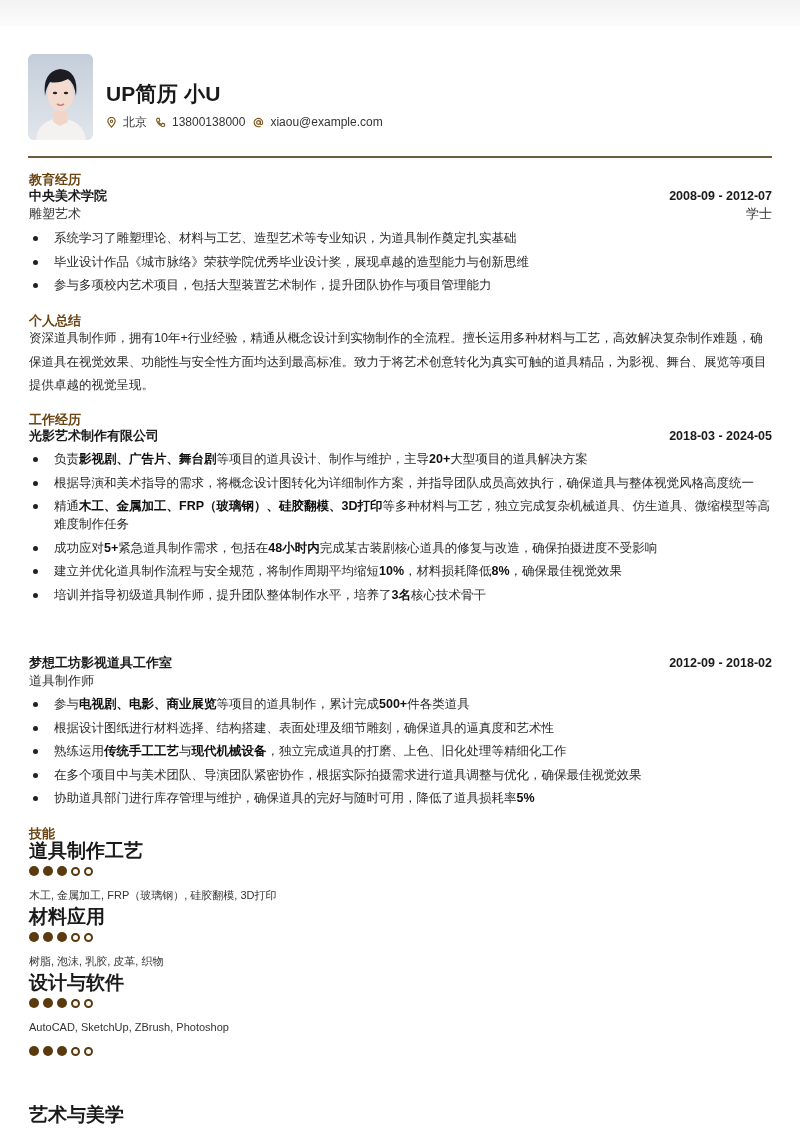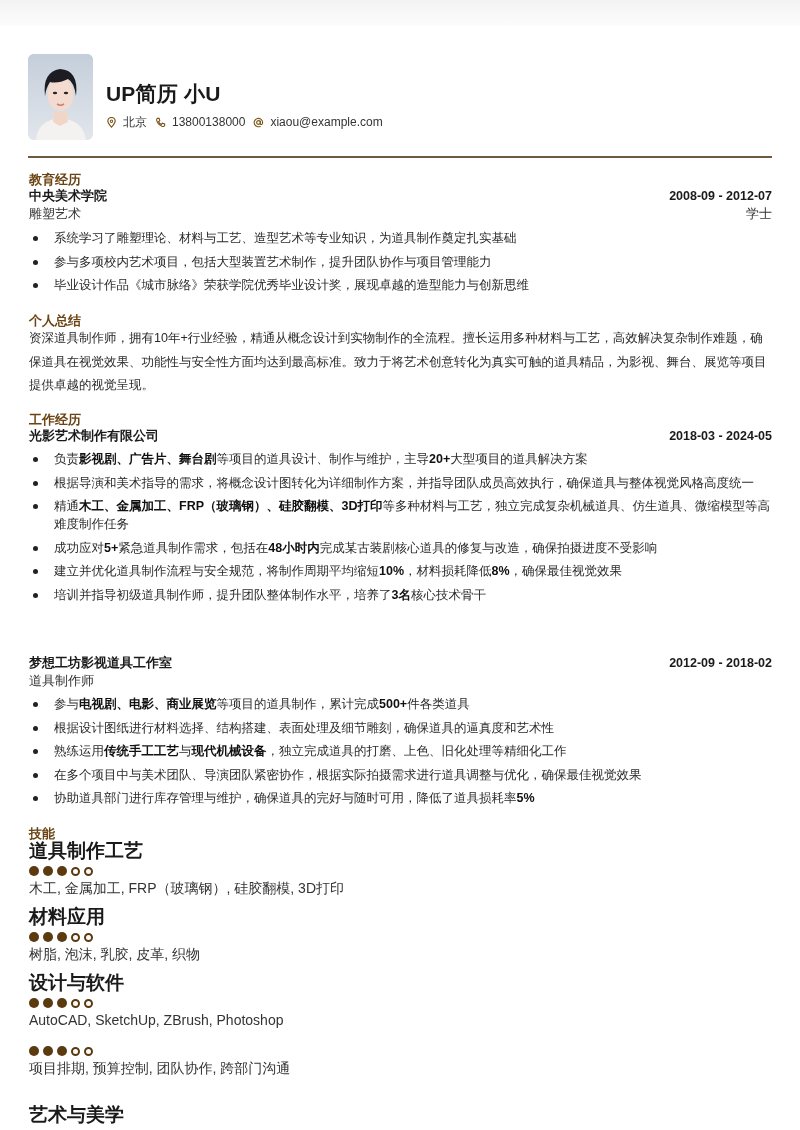--- a/index.html
+++ b/index.html
@@ -24,21 +24,21 @@
   .degree { font-size: 13px; color: #333; line-height: 18px; text-align: right; }
   ul.bullets { list-style: none; margin-top: 2px; }
   ul.bullets li { position: relative; padding-left: 25px; font-size: 12.5px; color: #2a2a2a; line-height: 18px; margin-bottom: 5.5px; }
   ul.bullets li::before { content: ""; position: absolute; left: 4px; top: 7px; width: 5px; height: 5px; border-radius: 50%; background: #222; }
   ul.bullets li b { font-weight: 700; color: #111; }
   .summary { font-size: 12.5px; color: #2a2a2a; line-height: 23.5px; }
   .skill-name { font-size: 19px; font-weight: 700; color: #1a1a1a; line-height: 18px; }
   .dots { display: flex; margin-top: 6px; height: 10px; }
   .dot { width: 10px; height: 10px; border-radius: 50%; margin-right: 4px; background: #5c3a10; }
   .dot.empty { background: #fff; border: 2px solid #5c3a10; width: 9px; height: 9px; margin-top: 0.5px; }
-  .skill-detail { font-size: 14px; color: #333; margin-top: 5px; line-height: 14px; }
+  .skill-detail { font-size: 11px; color: #333; margin-top: 12px; line-height: 14px; }
 </style>
 </head>
 <body>
 
 <div class="topband"></div>
 
 <div class="header">
   <div class="photo" title="profile photo">
     <svg viewBox="0 0 65 86">
       <defs>
@@ -91,22 +91,22 @@
   <div class="row">
     <span class="org">中央美术学院</span>
     <span class="date">2008-09 - 2012-07</span>
   </div>
   <div class="row">
     <span class="sub">雕塑艺术</span>
     <span class="degree">学士</span>
   </div>
   <ul class="bullets" style="margin-top:6px;">
     <li>系统学习了雕塑理论、材料与工艺、造型艺术等专业知识，为道具制作奠定扎实基础</li>
+    <li>毕业设计作品《城市脉络》荣获学院优秀毕业设计奖，展现卓越的造型能力与创新思维</li>
     <li>参与多项校内艺术项目，包括大型装置艺术制作，提升团队协作与项目管理能力</li>
-    <li>毕业设计作品《城市脉络》荣获学院优秀毕业设计奖，展现卓越的造型能力与创新思维</li>
   </ul>
 </div>
 
 <div class="section-title" style="top:312px;">个人总结</div>
 <div class="block summary" style="top:327px;">资深道具制作师，拥有10年+行业经验，精通从概念设计到实物制作的全流程。擅长运用多种材料与工艺，高效解决复杂制作难题，确保道具在视觉效果、功能性与安全性方面均达到最高标准。致力于将艺术创意转化为真实可触的道具精品，为影视、舞台、展览等项目提供卓越的视觉呈现。</div>
 
 <div class="section-title" style="top:411px;">工作经历</div>
 <div class="block" style="top:427px;">
   <div class="row">
     <span class="org">光影艺术制作有限公司</span>
@@ -172,17 +172,16 @@
   <div class="skill-detail">AutoCAD, SketchUp, ZBrush, Photoshop</div>
 </div>
 <div class="block" style="top:1040px;">
   <div class="dots">
       <span class="dot"></span>
       <span class="dot"></span>
       <span class="dot"></span>
       <span class="dot empty"></span>
       <span class="dot empty"></span>
     </div>
-  <div class="skill-detail">项目排期, 预算控制, 团队协作, 跨部门沟通</div>
 </div>
 <div class="block" style="top:1106px;">
   <div class="skill-name">艺术与美学</div>
 </div>
 
 </body></html>

